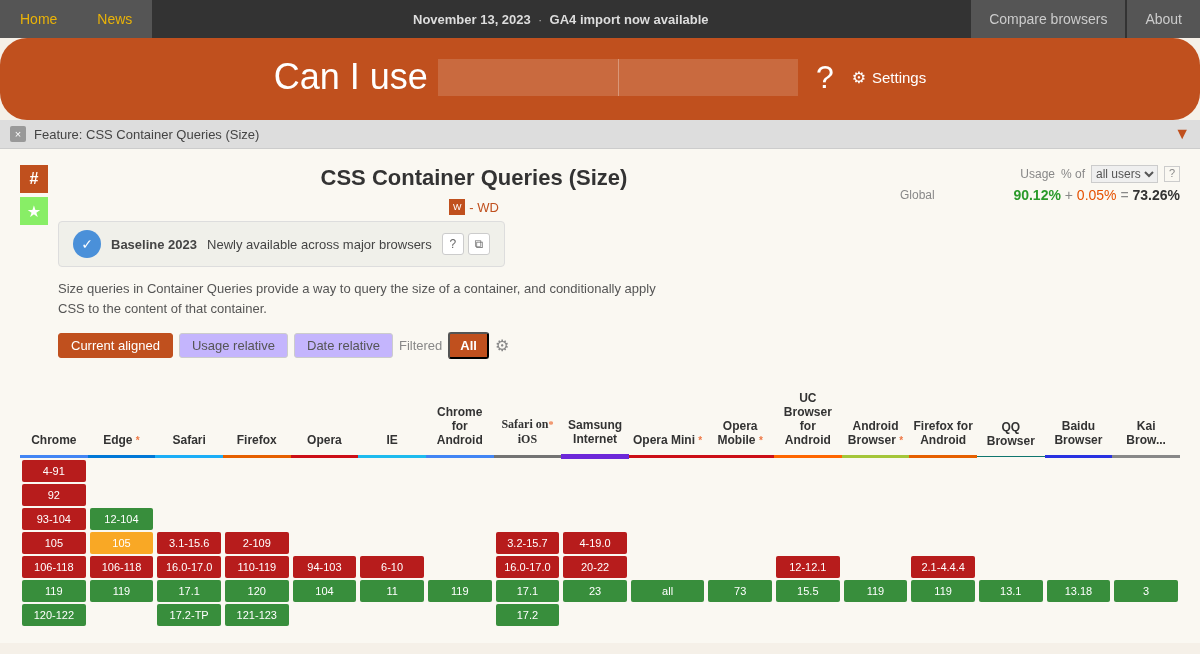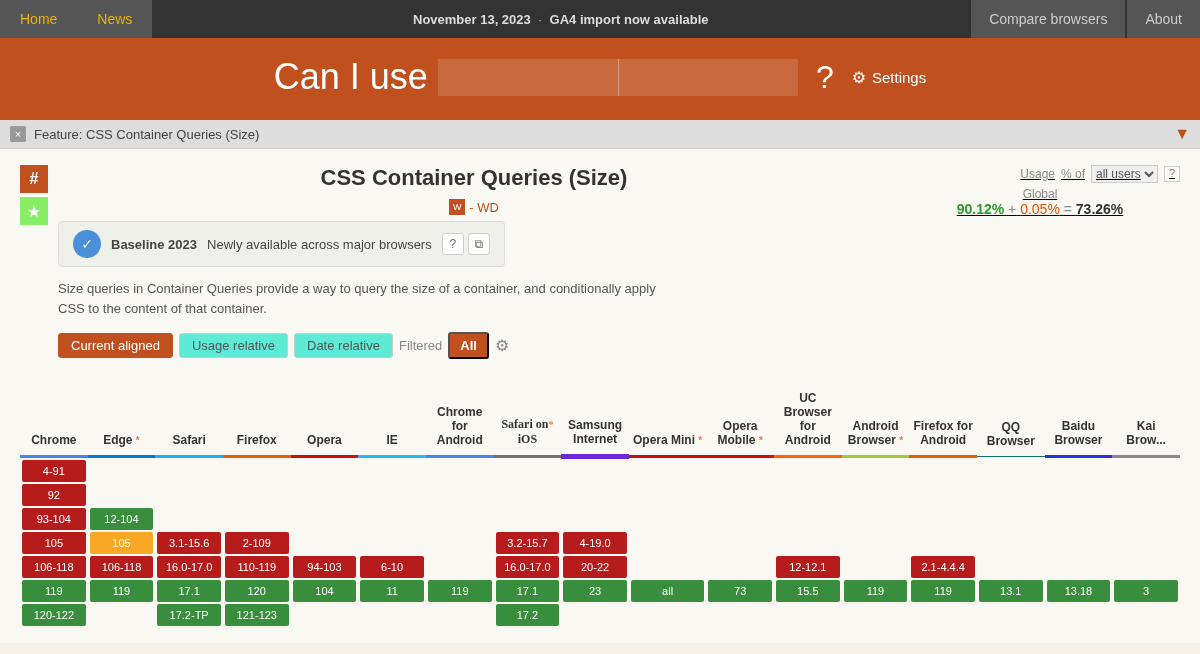--- a/index.html
+++ b/index.html
@@ -4,59 +4,59 @@
   <style>
     * { box-sizing: border-box; margin: 0; padding: 0; }
     body { font-family: Arial, sans-serif; background: #f5f0e8; font-size: 13px; }
     .nav-item { color: #ccc; padding: 0 20px; height: 38px; display: flex; align-items: center; cursor: pointer; font-size: 14px; }
     .nav-item:hover, .nav-item.active { background: #555; color: #eab308; }
     .nav-center { flex: 1; text-align: center; color: #aaa; font-size: 13px; }
     .nav-center span { color: #ddd; font-weight: bold; }
     .nav-btn { background: #555; color: #ccc; padding: 0 18px; height: 38px; display: flex; align-items: center; cursor: pointer; font-size: 14px; margin-left: 2px; }
 
     
-    .hero { background: #c0501e; padding: 18px 0 22px; display: flex; align-items: center; justify-content: center; gap: 10px; }
+    .hero { background: #c0501e; padding: 18px 0 22px; display: flex; align-items: center; justify-content: center; gap: 10px; border-radius: 27px; }
     .hero-text { color: #fff; font-size: 36px; font-weight: 300; }
     .hero-input-wrap { display: flex; gap: 0; }
     .hero-input { background: rgba(255,255,255,0.15); border: none; outline: none; color: #fff; font-size: 18px; padding: 8px 12px; width: 180px; }
     .hero-input::placeholder { color: rgba(255,255,255,0.5); }
     .hero-input-2 { background: rgba(255,255,255,0.15); border: none; outline: none; color: #fff; font-size: 18px; padding: 8px 12px; width: 180px; border-left: 1px solid rgba(255,255,255,0.3); }
     .hero-q { color: #fff; font-size: 32px; margin: 0 8px; }
     .hero-settings { display: flex; align-items: center; gap: 6px; color: #fff; font-size: 15px; cursor: pointer; }
     .gear-icon { font-size: 16px; }
 
     
     .breadcrumb-bar { background: #ddd; padding: 5px 10px; display: flex; align-items: center; gap: 8px; border-bottom: 1px solid #ccc; }
     .breadcrumb-x { background: #999; color: #fff; width: 16px; height: 16px; display: flex; align-items: center; justify-content: center; font-size: 11px; cursor: pointer; border-radius: 2px; }
     .breadcrumb-label { font-size: 13px; color: #444; }
     .filter-icon { margin-left: auto; color: #c0501e; font-size: 16px; }
 
     
     .main { background: #faf8f2; padding: 16px 20px; }
     .feature-hash { background: #c0501e; color: #fff; width: 28px; height: 28px; display: flex; align-items: center; justify-content: center; font-size: 16px; font-weight: bold; flex-shrink: 0; }
     .feature-wd { display: flex; align-items: center; gap: 4px; font-size: 13px; color: #c0501e; }
     .feature-wd-icon { width: 16px; height: 16px; background: #c0501e; color: #fff; font-size: 9px; display: inline-flex; align-items: center; justify-content: center; }
-    .usage-right { text-align: right; min-width: 280px; text-decoration: underline; }
+    .usage-right { text-align: right; min-width: 280px; }
     .usage-green { color: #2a9a2a; font-weight: bold; }
 
     
     .baseline { display: flex; align-items: center; gap: 10px; background: #f0f0ea; border: 1px solid #ddd; padding: 8px 14px; border-radius: 4px; margin-bottom: 14px; display: inline-flex; }
     .baseline-check { width: 28px; height: 28px; background: #4a90d9; border-radius: 50%; display: flex; align-items: center; justify-content: center; color: #fff; font-size: 14px; }
     .baseline-text { font-size: 13px; color: #444; }
     .baseline-icons { display: flex; gap: 4px; }
     .baseline-icon-btn { width: 22px; height: 22px; border: 1px solid #ccc; border-radius: 3px; background: #fff; display: flex; align-items: center; justify-content: center; font-size: 12px; cursor: pointer; color: #666; }
 
     
     .description { color: #555; font-size: 13px; line-height: 1.5; margin-bottom: 14px; max-width: 600px; }
 
     
     .filter-tabs { display: flex; align-items: center; gap: 6px; margin-bottom: 16px; }
     .tab-btn { padding: 4px 12px; border-radius: 3px; font-size: 13px; cursor: pointer; border: 1px solid transparent; }
     .tab-btn.active { background: #c0501e; color: #fff; border-color: #c0501e; }
-    .tab-btn.inactive { background: #5eead4; color: #555; border-color: #ccc; }
+    .tab-btn.inactive { background: #c4b5fd; color: #555; border-color: #ccc; }
     .tab-filtered { color: #888; font-size: 13px; }
     .tab-all { padding: 4px 10px; border-radius: 3px; font-size: 13px; cursor: pointer; background: #c0501e; color: #fff; font-weight: bold; }
     .tab-gear { color: #888; font-size: 16px; cursor: pointer; }
 
     
     .browser-table-wrap { overflow-x: auto; }
     .browser-table { border-collapse: collapse; min-width: 100%; }
     .browser-table th { text-align: center; font-size: 11px; font-weight: normal; color: #555; padding: 4px 2px 8px; vertical-align: bottom; min-width: 64px; }
     .browser-table th .browser-name { font-weight: bold; font-size: 12px; color: #333; }
     .browser-table th .star { color: #e74; font-size: 10px; }
@@ -169,21 +169,21 @@
 
     <div class="usage-right">
       <div style="display:flex;align-items:center;justify-content:flex-end;gap:6px;color:#888;font-size:12px;margin-bottom:4px;">
         <span>Usage</span>
         <span>% of</span>
         <select style="font-size:12px;color:#555;border:1px solid #ccc;">
           <option>all users</option>
         </select>
         <span style="border:1px solid #ccc;width:16px;height:16px;text-align:center;cursor:pointer;font-size:11px;">?</span>
       </div>
-      <div style="display:flex;align-items:center;justify-content:space-between;flex-direction:column;">
+      <div style="display:flex;align-items:center;justify-content:space-between;">
         <span style="color:#888;font-size:12px;">Global</span>
         <span style="font-size:14px;">
           <span class="usage-green">90.12%</span>
           <span style="color:#888;">+</span>
           <span style="color:#e65100;">0.05%</span>
           <span style="color:#888;">=</span>
           <span style="font-weight:bold;color:#333;">73.26%</span>
         </span>
       </div>
     </div>

